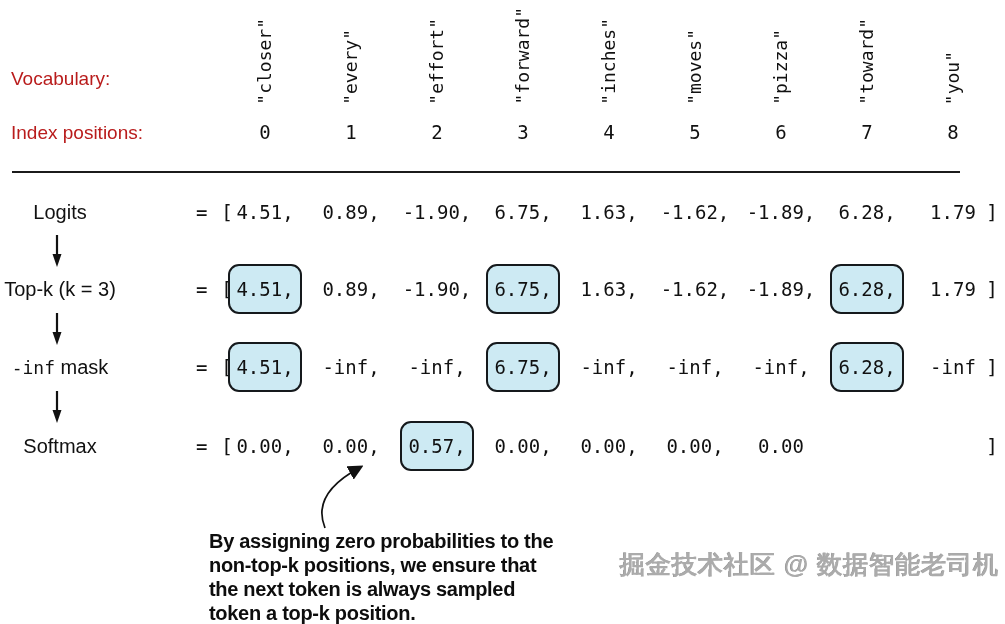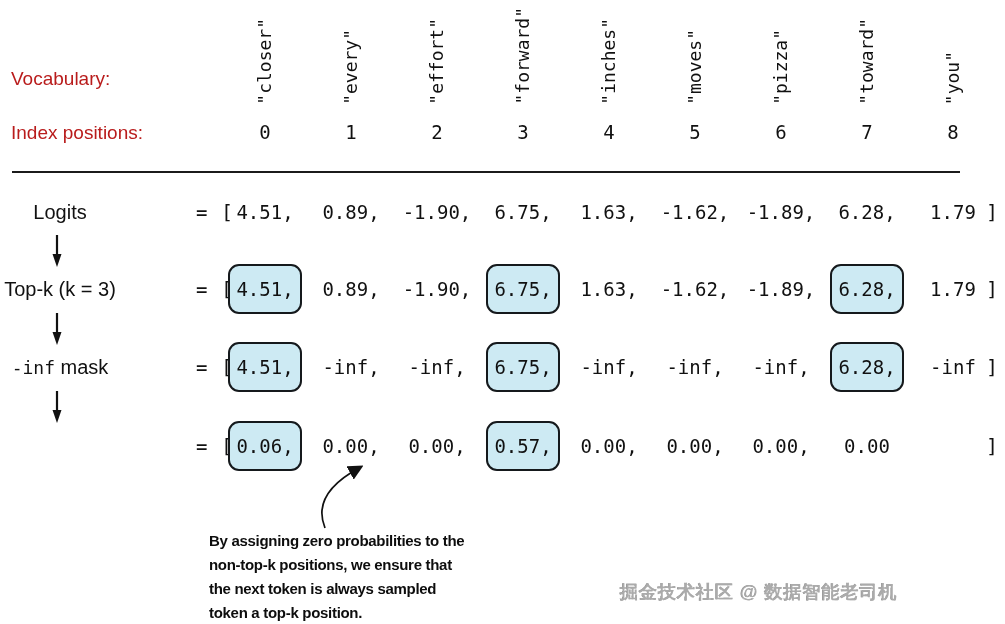--- a/index.html
+++ b/index.html
@@ -28,26 +28,26 @@
   .cells{position:absolute;left:222px;top:0;height:56px;display:flex;align-items:center;}
   .cells .cell{width:86px;display:flex;justify-content:center;align-items:flex-end;}
   .val{font-size:19px;white-space:pre;}
   .val.hl{background:#cdeaf3;border:2.4px solid #15191c;border-radius:11px;
           padding:12px 6px;}
 
   
   .varrow{position:absolute;left:49px;width:16px;height:32px;}
 
   
-  .note{position:absolute;left:209px;top:529px;font-size:15px;font-weight:bold;
+  .note{position:absolute;left:209px;top:529px;font-size:20px;font-weight:bold;
         line-height:24px;letter-spacing:-0.3px;color:#0d0d0d;}
   .curve{position:absolute;left:313px;top:460px;}
 
   
-  .wm{position:absolute;left:620px;top:580px;font-size:18px;font-weight:bold;
+  .wm{position:absolute;left:620px;top:548px;font-size:25px;font-weight:bold;
       color:#ababab;text-shadow:1.5px 1.5px 0 #ffffff,-0.5px -0.5px 0 #8d8d8d;
       letter-spacing:1px;white-space:nowrap;}
 </style>
 </head>
 <body>
 
 <div class="hdr-label" style="top:68px">Vocabulary:</div>
 <div class="vocab-cells">
   <div class="cell">
       <span class="vt mono">"closer"</span>
@@ -210,26 +210,24 @@
   </div>
   <div class="cbr mono">]</div>
 </div>
 
 <svg class="varrow" style="top:391px" viewBox="0 0 16 32">
   <line x1="8" y1="0" x2="8" y2="21" stroke="#111" stroke-width="2.2"></line>
   <polygon points="3.5,19 12.5,19 8,32" fill="#111"></polygon>
 </svg>
 
 <div class="mrow" style="top:418px">
-  <div class="eq mono">=</div>
-  <div class="obr mono">[</div>
-  <div class="cells">
-    <div class="cell">
-        <span class="val mono hl">0.06,</span>
-      </div>
+  <div class="rlabel"><span class="mono"></span><span>Softmax</span></div>
+  <div class="eq mono">=</div>
+  <div class="obr mono">[</div>
+  <div class="cells">
     <div class="cell">
         <span class="val mono">0.00,</span>
       </div>
     <div class="cell">
         <span class="val mono">0.00,</span>
       </div>
     <div class="cell">
         <span class="val mono hl">0.57,</span>
       </div>
     <div class="cell">

